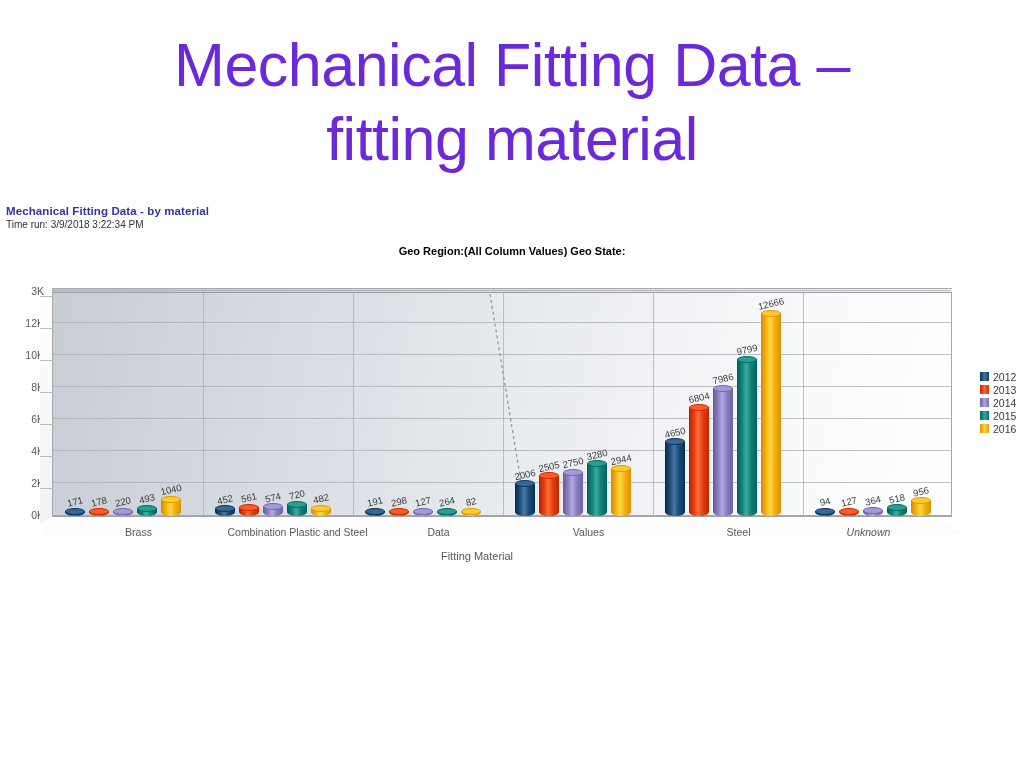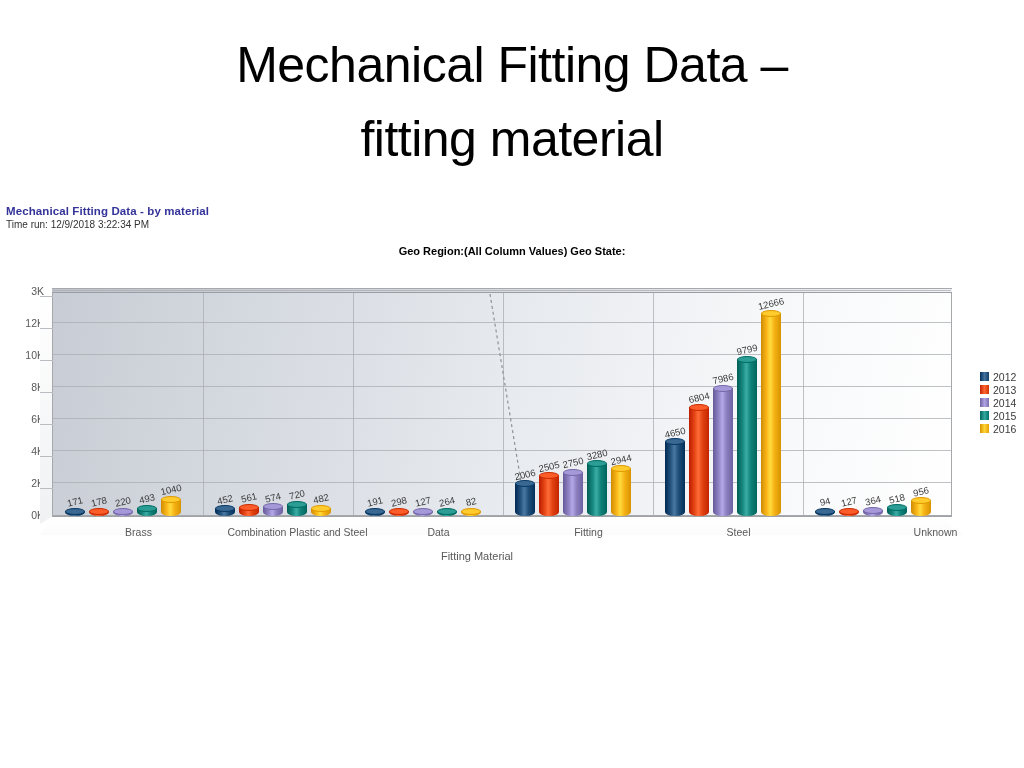--- a/index.html
+++ b/index.html
@@ -6,21 +6,21 @@
   body{
     width:1024px;height:768px;background:#ffffff;
     font-family:"Liberation Sans", sans-serif;
     overflow:hidden;position:relative;
   }
 
   
   #slide-title{
     position:absolute;left:0;top:28px;width:1024px;
     text-align:center;
-    font-size:50px;line-height:74px;font-weight:400;color:#000000;
+    font-size:61px;line-height:74px;font-weight:400;color:#6d28d9;
     letter-spacing:-0.5px;
   }
   #slide-title .ln2{display:block;}
 
   
   #report-header{position:absolute;left:6px;top:205px;}
   #report-title{
     font-size:11.5px;font-weight:bold;color:#333399;letter-spacing:.1px;
     white-space:nowrap;
   }
@@ -128,21 +128,21 @@
 </head>
 <body>
 
 <div id="slide-title">
   <span>Mechanical Fitting Data –</span>
   <span class="ln2">fitting material</span>
 </div>
 
 <div id="report-header">
   <div id="report-title">Mechanical Fitting Data - by material</div>
-  <div id="report-timestamp">Time run: 12/9/2018 3:22:34 PM</div>
+  <div id="report-timestamp">Time run: 3/9/2018 3:22:34 PM</div>
 </div>
 
 <div id="chart-subtitle">Geo Region:(All Column Values) Geo State:</div>
 
 <div id="chart-area">
 
   <div id="yaxis">
       <div class="ytick" style="top: 221px;">0K</div>
       <div class="ytick" style="top: 189px;">2K</div>
       <div class="ytick" style="top: 157px;">4K</div>
@@ -338,23 +338,23 @@
           <div class="cap" style="background: rgb(255, 203, 45); border: 1px solid rgb(223, 155, 0); box-sizing: border-box;"></div>
           <div class="val">956</div>
         </div>
       </div>
     </div>
 
   <div id="cats">
       <div class="cat" style="left: 81px;">Brass</div>
       <div class="cat" style="left: 240px;">Combination  Plastic  and Steel</div>
       <div class="cat" style="left: 381px;">Data</div>
-      <div class="cat" style="left: 531px;">Fitting</div>
+      <div class="cat" style="left: 531px;">Values</div>
       <div class="cat" style="left: 681px;">Steel</div>
-      <div class="cat" style="left: 878px;">Unknown</div>
+      <div class="cat" style="left: 811px; font-style: italic;">Unknown</div>
     </div>
   <div id="xaxis-title"><span>Fitting Material</span></div>
 <div class="wall-line" style="top: 200px;"></div>
     <div class="wall-line" style="top: 168px;"></div>
     <div class="wall-line" style="top: 136px;"></div>
     <div class="wall-line" style="top: 104px;"></div>
     <div class="wall-line" style="top: 72px;"></div>
     <div class="wall-line" style="top: 40px;"></div>
     <div class="wall-line" style="top: 8px;"></div>
   </div>

